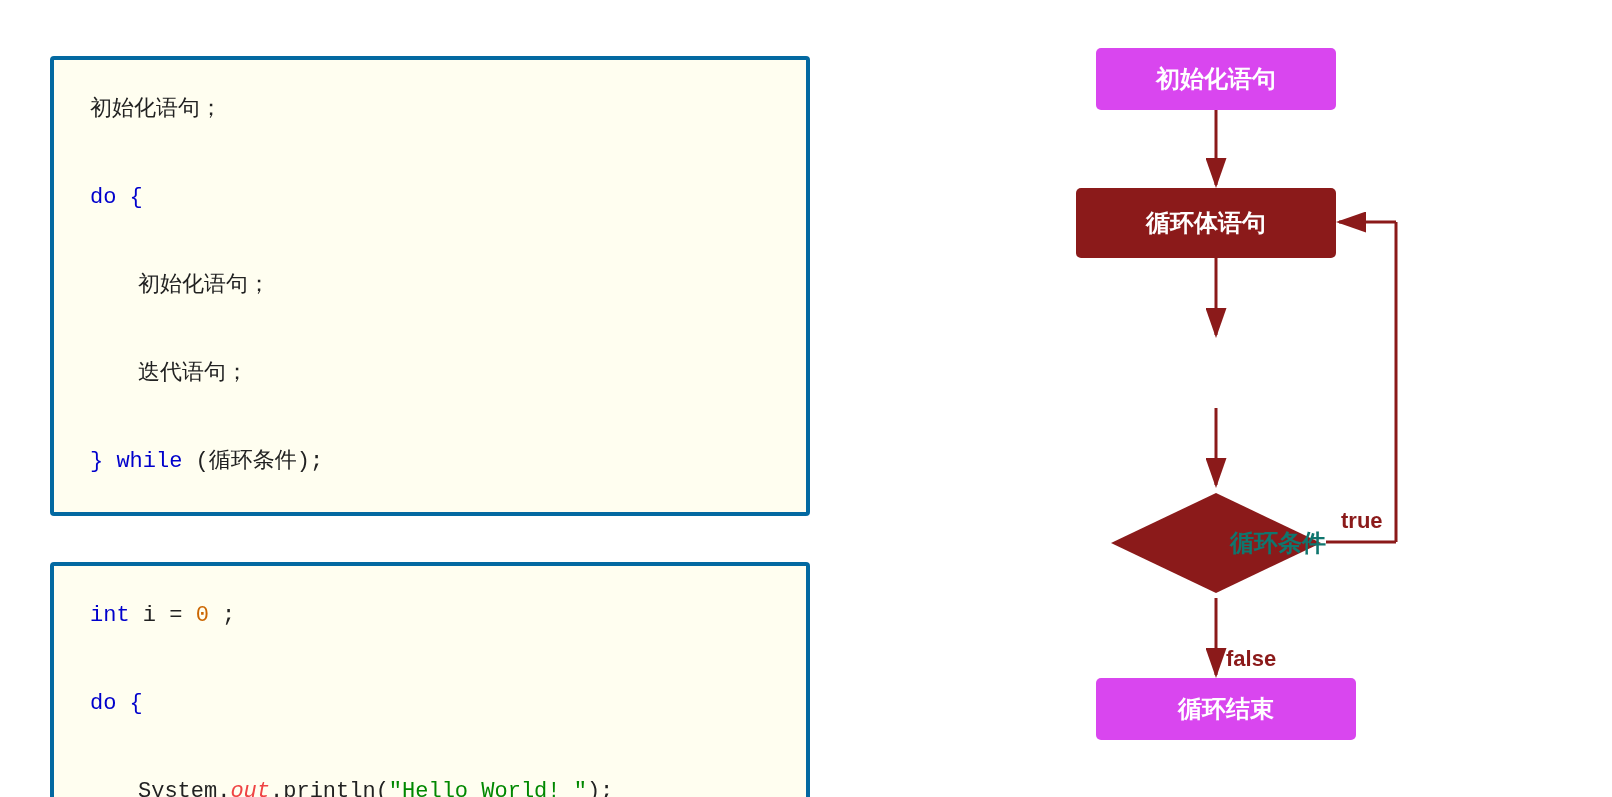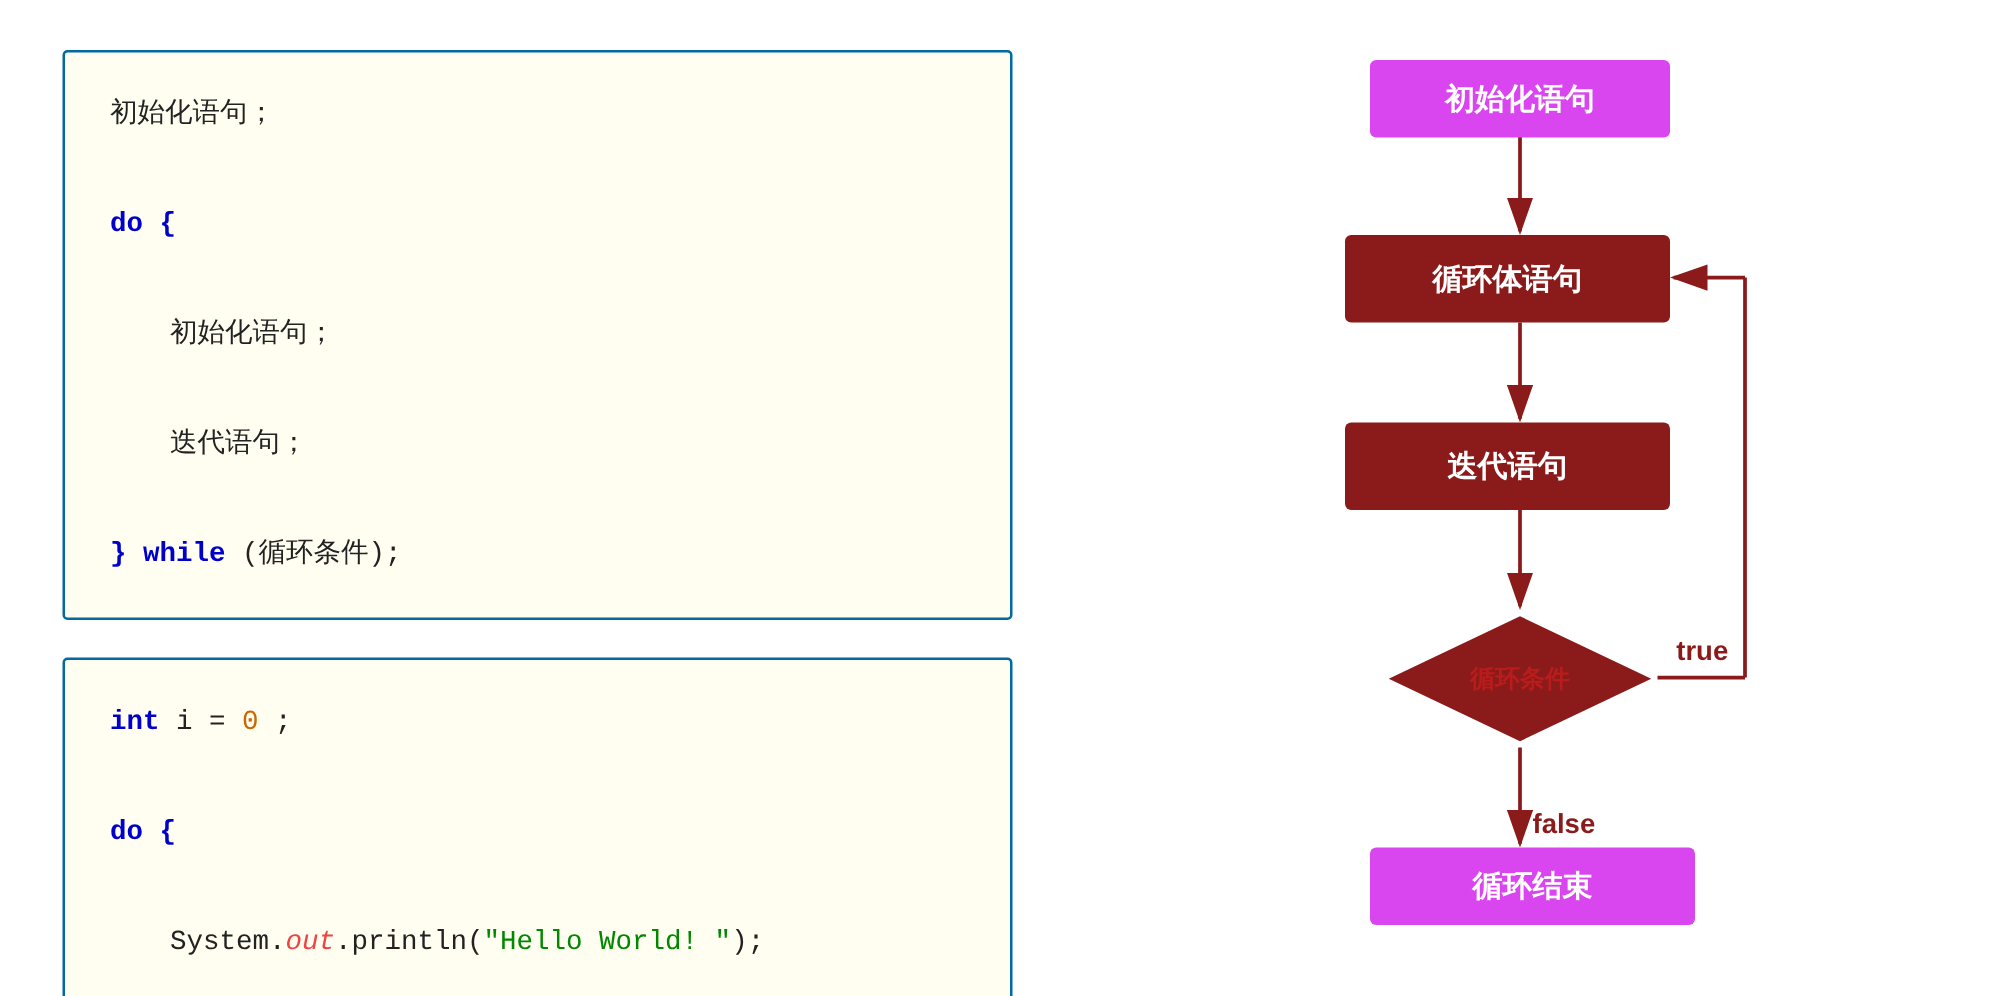--- a/index.html
+++ b/index.html
@@ -17,32 +17,33 @@
     .left-panel {
       flex: 0 0 820px;
       display: flex;
       flex-direction: column;
       gap: 30px;
       padding: 20px 30px;
     }
 
     .code-box {
       background: #fffef0;
-      border: 2px solid #0369a1;
+      border: 4px solid #0369a1;
       border-radius: 4px;
       padding: 28px 36px;
       font-family: "Courier New", "Consolas", monospace;
       font-size: 22px;
       line-height: 2;
+      margin-top: 16px;
     }
 
     .code-line { display: block; }
     .indent1 { padding-left: 48px; }
 
-    .kw-blue { color: #0000cc; font-weight: bold; }
+    .kw-blue { color: #0000cc; font-weight: normal; }
     .kw-purple { color: #ef4444; font-style: italic; }
     .kw-orange { color: #cc6600; }
     .text-black { color: #222; }
     .text-green { color: #008800; }
 
     
     .right-panel {
       flex: 1;
       display: flex;
       align-items: flex-start;
@@ -86,25 +87,25 @@
 
     .fc-diamond svg {
       position: absolute;
       top: 0; left: 0;
       width: 100%; height: 100%;
     }
 
     .fc-diamond-text {
       position: absolute;
       width: 100%;
-      text-align: center;
+      text-align: right;
       z-index: 1;
-      color: #b91c1c;
+      color: #0f766e;
       font-weight: bold;
-      font-size: 20px;
+      font-size: 24px;
       top: 50%;
       transform: translateY(-50%);
     }
 
     
     .flowchart-svg {
       position: absolute;
       top: 0; left: 0;
       width: 100%;
       height: 100%;
@@ -178,23 +179,20 @@
     </svg>
 
     <div class="fc-node fc-rect-blue" style="left:120px; top:18px; width:240px; height:62px; border-radius:5px;">
       <span>初始化语句</span>
     </div>
 
     <div class="fc-node fc-rect-red" style="left:100px; top:158px; width:260px; height:70px; border-radius:5px;">
       <span>循环体语句</span>
     </div>
 
-    <div class="fc-node fc-rect-red" style="left:100px; top:308px; width:260px; height:70px; border-radius:5px;">
-      <span>迭代语句</span>
-    </div>
 
     <div class="fc-node fc-diamond" style="left:130px; top:458px; width:220px; height:110px;">
       <svg viewBox="0 0 220 110">
         <polygon points="110,5 215,55 110,105 5,55" fill="#8b1a1a"></polygon>
       </svg>
       <span class="fc-diamond-text">循环条件</span>
     </div>
 
     <div class="fc-node fc-rect-blue" style="left:120px; top:648px; width:260px; height:62px; border-radius:5px;">
       <span>循环结束</span>

